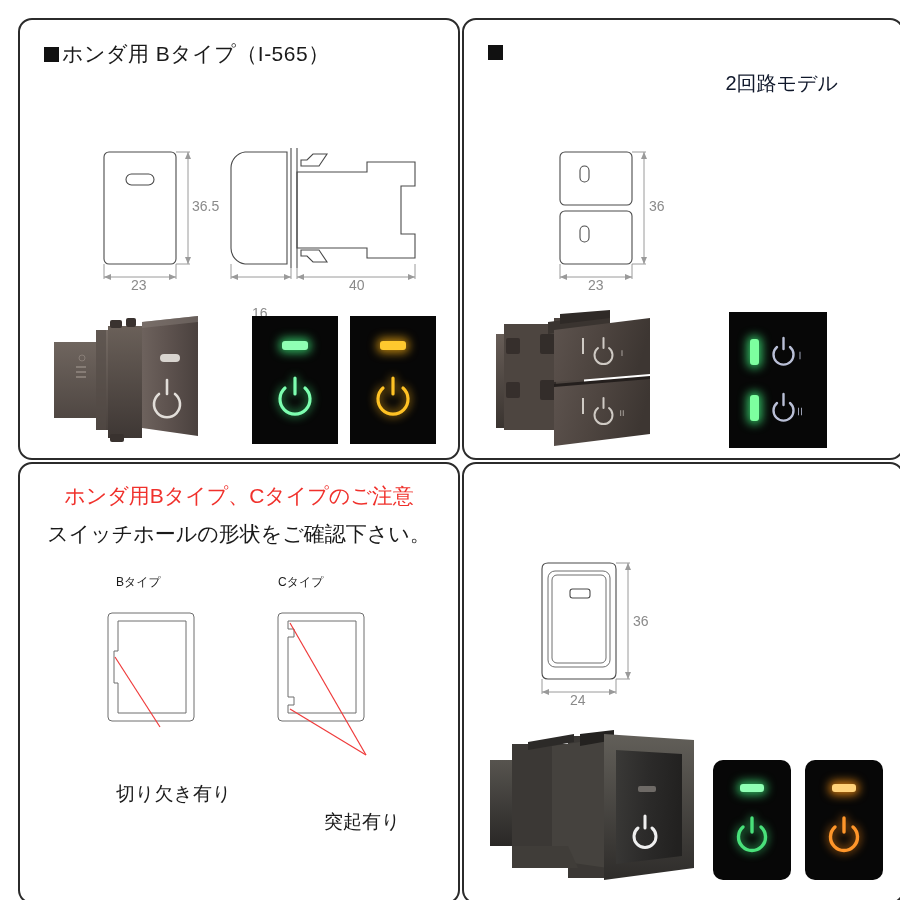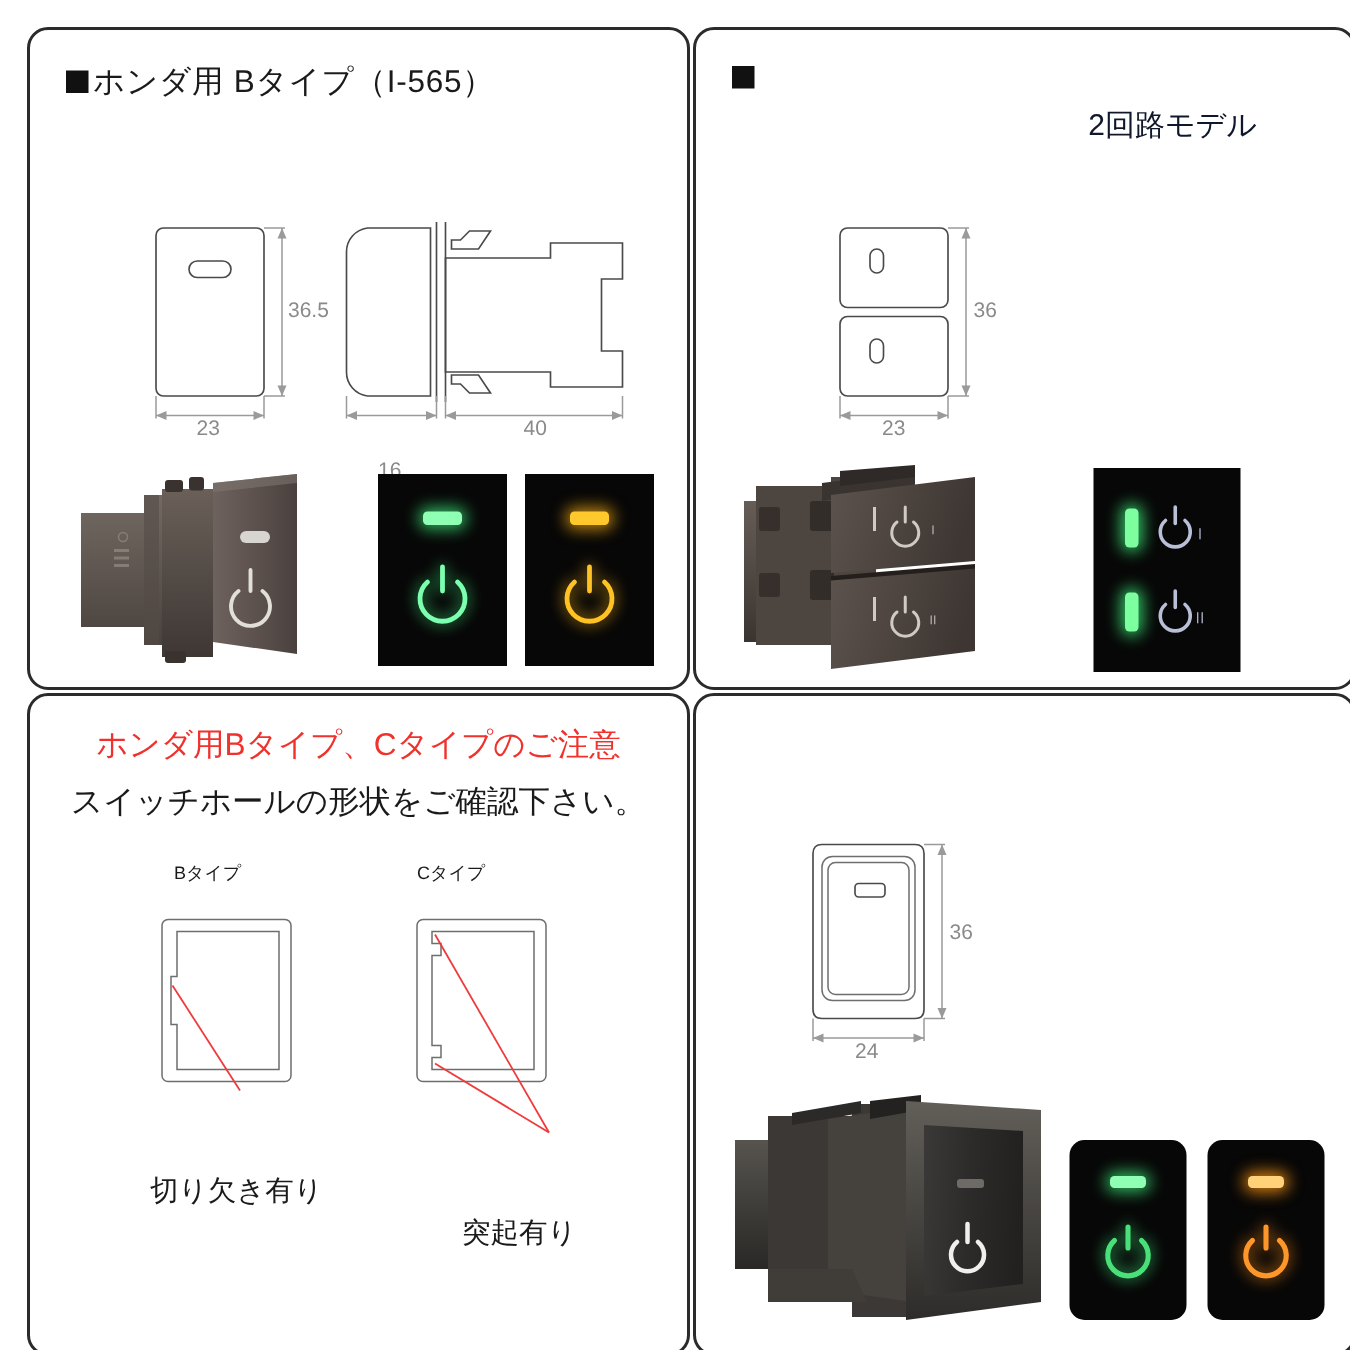--- a/index.html
+++ b/index.html
@@ -102,20 +102,21 @@
   }
   .hole-label{
     position:absolute;
     font-size:12px;color:#1a1a1a;
     white-space:nowrap;
   }
   .note-label{
     position:absolute;
     font-size:19px;color:#1a1a1a;
     white-space:nowrap;
+    margin-left:16px;
   }
 </style>
 </head>
 <body>
 
 <div class="grid">
 
   <div class="panel">
     <div class="panel-title">
       <span class="sq"></span><span>ホンダ用 Bタイプ（I-565）</span>

